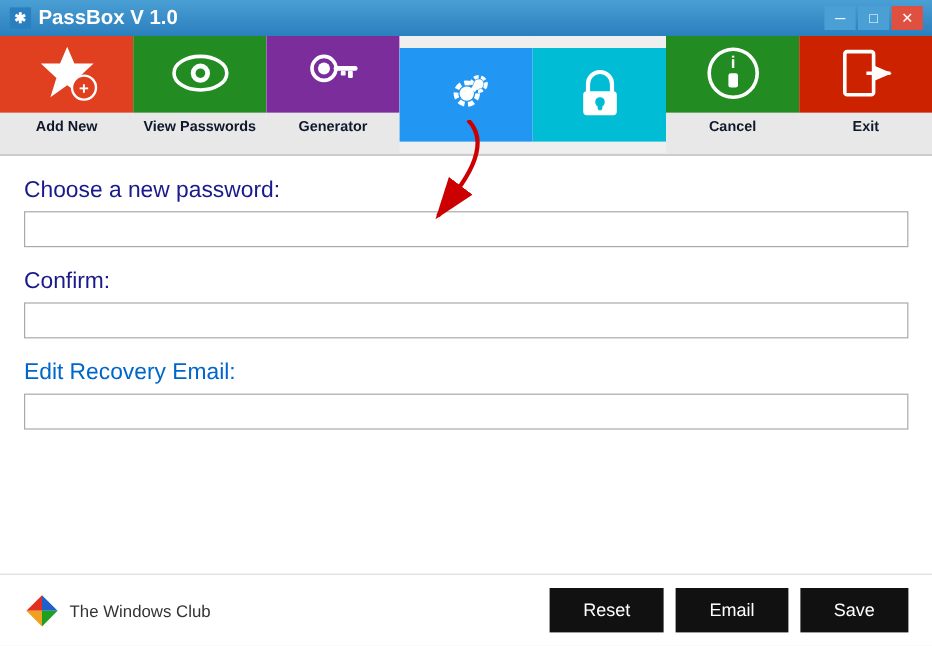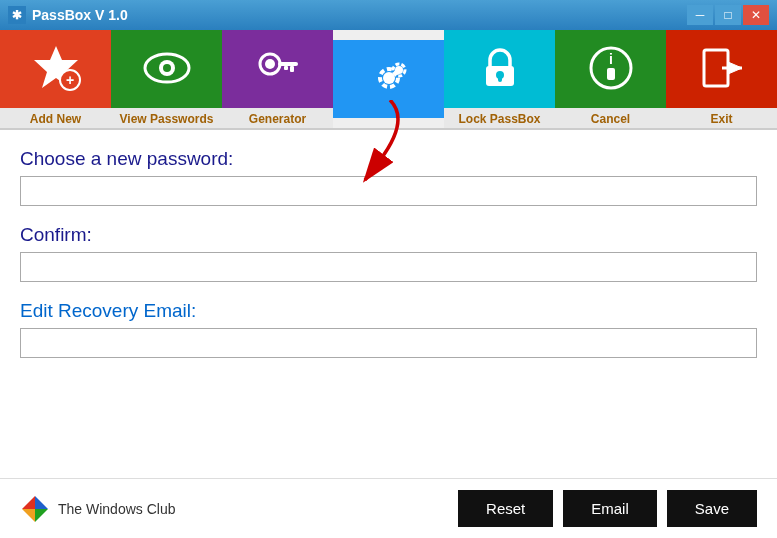--- a/index.html
+++ b/index.html
@@ -21,21 +21,21 @@
       padding: 0 8px;
       position: relative;
     }
     .title-bar-logo {
       width: 18px;
       height: 18px;
       margin-right: 6px;
     }
     .title-bar-text {
       color: white;
-      font-size: 14px;
+      font-size: 17px;
       font-weight: 600;
       flex: 1;
     }
     .title-bar-controls {
       display: flex;
       gap: 2px;
     }
     .title-btn {
       width: 26px;
       height: 20px;
@@ -72,23 +72,23 @@
     .toolbar-item .icon-area {
       width: 100%;
       height: 78px;
       display: flex;
       align-items: center;
       justify-content: center;
     }
     .toolbar-item .item-label {
       font-size: 12px;
       font-weight: 600;
-      color: #a16207;
+      color: #0f172a;
       text-align: center;
-      padding: 4px 0 2px 0;
+      padding: 4px 0 16px 0;
       width: 100%;
       background: #e8e8e8;
     }
 
     
     .tb-add-new .icon-area { background: #e04020; }
     .tb-view .icon-area { background: #228B22; }
     .tb-generator .icon-area { background: #7B2D9C; }
     .tb-options .icon-area { background: #2196F3; }
     .tb-lock .icon-area { background: #00BCD4; }
@@ -272,21 +272,20 @@
     <div class="icon-area">
       <span class="icon-lock">
         <svg viewBox="0 0 52 52" fill="none">
           <path d="M16 24 V18 a10 10 0 0 1 20 0 V24" stroke="white" stroke-width="3.5" fill="none" stroke-linecap="round"></path>
           <rect x="12" y="24" width="28" height="20" rx="3" fill="white"></rect>
           <circle cx="26" cy="33" r="4" fill="#00BCD4"></circle>
           <rect x="24" y="34" width="4" height="6" rx="2" fill="#00BCD4"></rect>
         </svg>
       </span>
     </div>
-    <span class="item-label">Lock PassBox</span>
   </button>
 
   <button class="toolbar-item tb-about">
     <div class="icon-area">
       <span class="icon-info">
         <svg viewBox="0 0 52 52" fill="none">
           <circle cx="26" cy="26" r="20" stroke="white" stroke-width="3" fill="none"></circle>
           <text x="26" y="22" text-anchor="middle" font-size="14" fill="white" font-weight="bold">i</text>
           <rect x="22" y="26" width="8" height="12" rx="2" fill="white"></rect>
         </svg>

